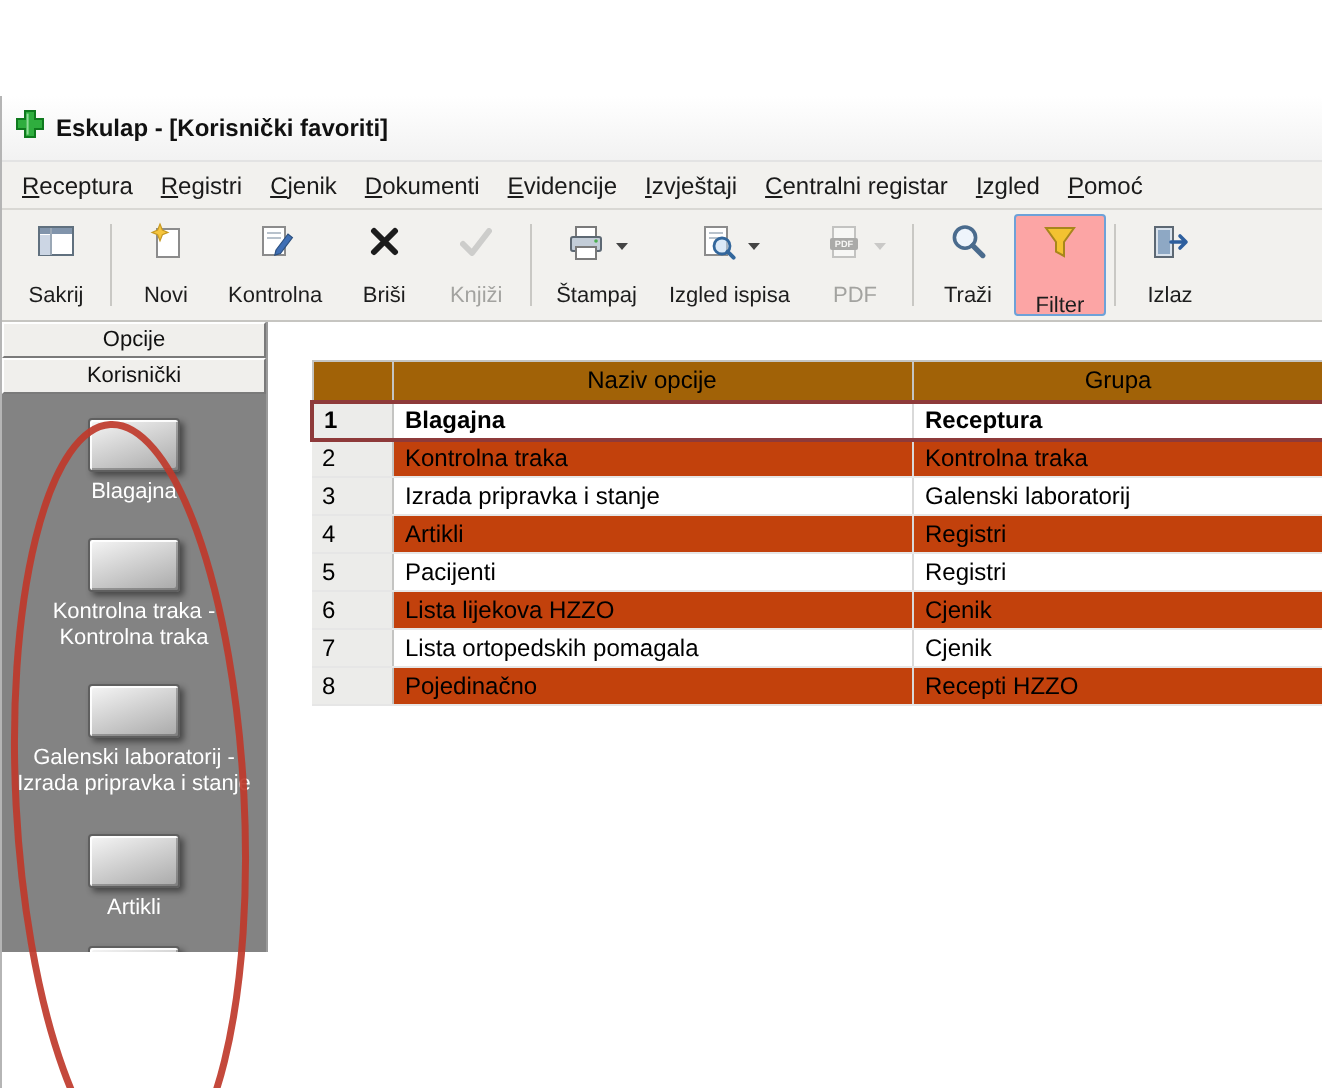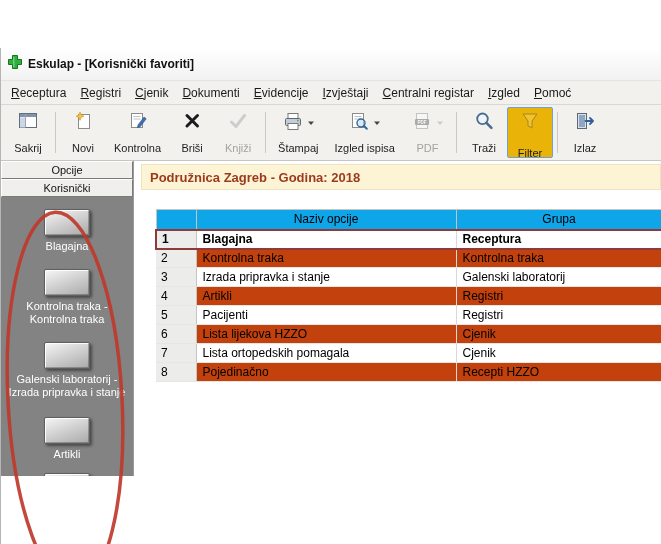--- a/index.html
+++ b/index.html
@@ -19,21 +19,21 @@
 
   
   .toolbar { height:56px; display:flex; align-items:stretch; background:#f2f1ee;
              border-bottom:1px solid #c6c5c1; padding:2px 4px; }
   .tb-btn { display:flex; flex-direction:column; align-items:center; justify-content:space-between;
             min-width:46px; padding:2px 7px 3px 7px; border:1px solid transparent; border-radius:2px; }
   .tb-btn .icon-row { height:26px; display:flex; align-items:center; gap:3px; }
   .tb-btn .tb-label { font-size:11px; color:#1d1d1d; white-space:nowrap; margin-top:1px; }
   .tb-btn.disabled .tb-label { color:#a3a3a0; }
   .tb-btn.disabled svg { opacity:.45; filter:grayscale(1); }
-  .tb-btn.active { background:#eab308; border-color:#6da1d8;gap:10px; }
+  .tb-btn.active { background:#fca5a5; border-color:#6da1d8;gap:10px; }
   .tb-sep { width:1px; background:#c9c8c4; margin:5px 4px; }
   .dd-arrow svg { display:block; }
 
   
   .body { display:flex; height:315px; }
 
   
   .sidebar { width:133px; display:flex; flex-direction:column; border-right:1px solid #9a9a9a; }
   .side-tab { height:18px; flex:0 0 18px; display:flex; align-items:center; justify-content:center;
               font-size:11px; color:#111; background:#f0efec;
@@ -47,21 +47,21 @@
   .mt12{margin-top:12px} .mt16{margin-top:16px} .mt18{margin-top:18px} .mt14{margin-top:14px}
 
   
   .main { flex:1; background:#ffffff; position:relative; overflow:hidden; }
   .banner { margin:3px 0 0 7px; height:26px; display:flex; align-items:center; padding-left:8px;
             background:#fcf4d5; border:1px solid #eee3bd;
             color:#9c3a1e; font-size:13px; font-weight:bold; }
 
   .grid { border-collapse:collapse; table-layout:fixed; font-size:12px; margin:19px 0 0 21px; width:506px;
           border-top:1px solid #9b4038; }
-  .grid th { height:20px; background:#0ea5e9; border:1px solid #c4c4c2; font-weight:normal; text-align:center; color:#000; }
+  .grid th { height:20px; background:#a16207; border:1px solid #c4c4c2; font-weight:normal; text-align:center; color:#000; }
   .grid td { height:19px; padding:0 6px; border-right:1px solid #d9d9d9; border-bottom:1px solid #e6e6e6;
              white-space:nowrap; overflow:hidden; color:#000; }
   .grid td.rownum { background:#ececea; border-right:1px solid #c4c4c2; padding:0 5px; }
   .grid tr.alt td:not(.rownum) { background:#c2410c; }
   .grid tr.selected td { font-weight:bold; border-top:2px solid #8e3a3a; border-bottom:2px solid #8e3a3a; }
   .grid tr.selected td:first-child { border-left:2px solid #8e3a3a; }
 
   
   .annotation { position:absolute; left:0; top:0; z-index:50; pointer-events:none; }
 </style>
@@ -276,21 +276,20 @@
           <div class="shortcut-label">Pacijenti</div>
         </div>
         <div class="shortcut mt14">
           <div class="shortcut-btn"></div>
           <div class="shortcut-label">Lista lijekova HZZO</div>
         </div>
       </div>
     </div>
 
     <div class="main">
-      <div class="banner">Podružnica Zagreb - Godina: 2018</div>
 
       <table class="grid">
         <colgroup>
             <col style="width:40px">
             <col style="width:260px">
             <col style="width:206px">
           </colgroup>
         <thead>
           <tr>
             <th></th>

